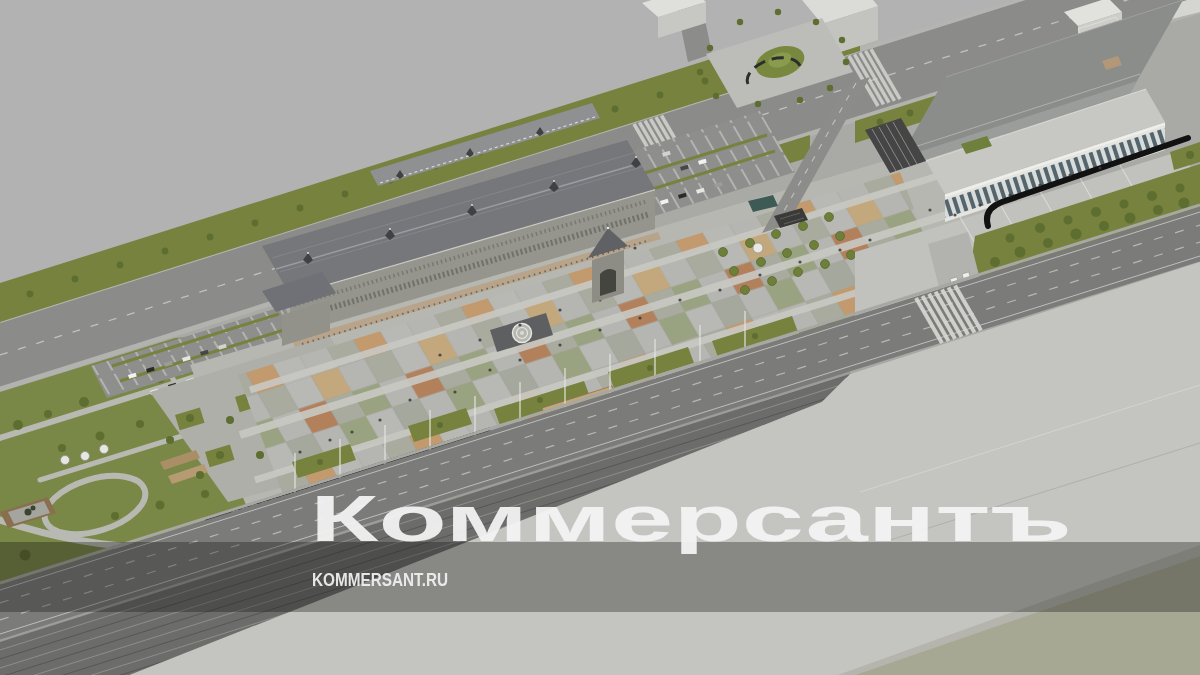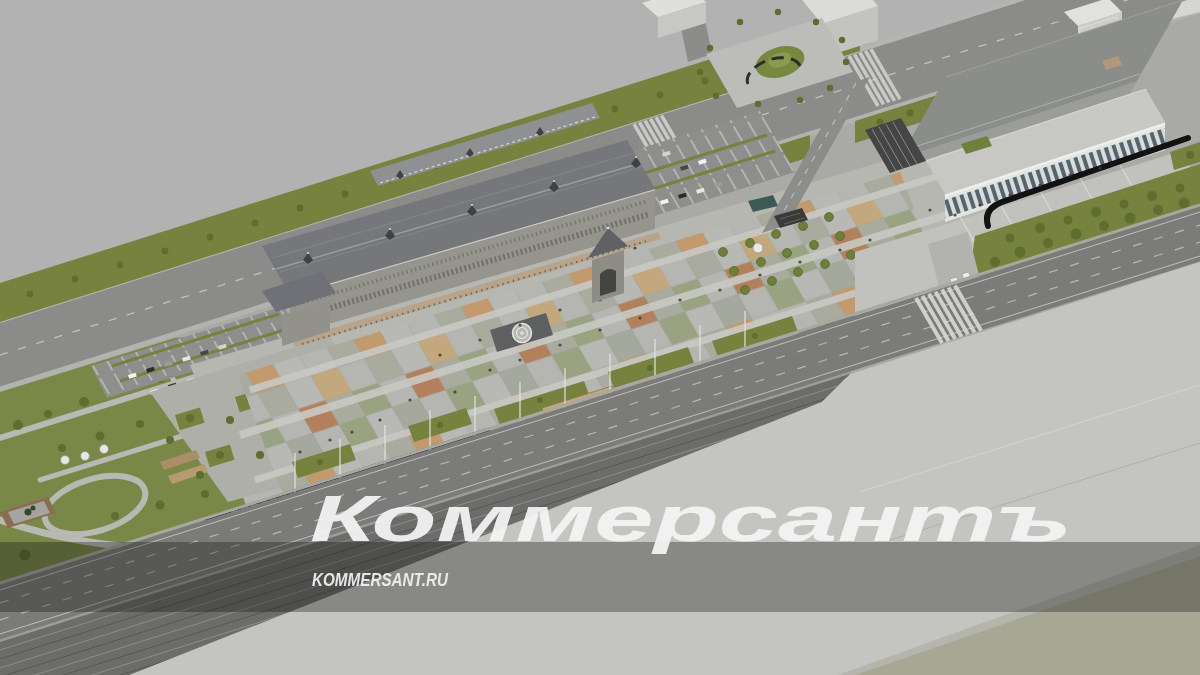--- a/index.html
+++ b/index.html
@@ -1,16 +1,16 @@
 <!DOCTYPE html>
 <html lang="ru"><head>
 <meta charset="utf-8">
 <style>
   html,body{margin:0;padding:0;background:#b2b2b2;width:1200px;height:675px;overflow:hidden;}
-  .stage{position:relative;width:1178px;height:675px;font-family:"Liberation Sans","DejaVu Sans",sans-serif;font-style:italic;}
+  .stage{position:relative;width:1178px;height:675px;font-family:"Liberation Sans","DejaVu Sans",sans-serif;}
   svg{display:block;}
   text{font-family:"Liberation Sans","DejaVu Sans",sans-serif;font-weight:bold;}
 </style>
 </head>
 <body>
 
 <div class="stage">
 <svg width="1200" height="675" viewBox="0 0 1200 675">
   <defs>
     <pattern id="tiles" width="112" height="112" patternUnits="userSpaceOnUse" patternTransform="matrix(0.95,-0.31,0.5,0.87,500,430)">

